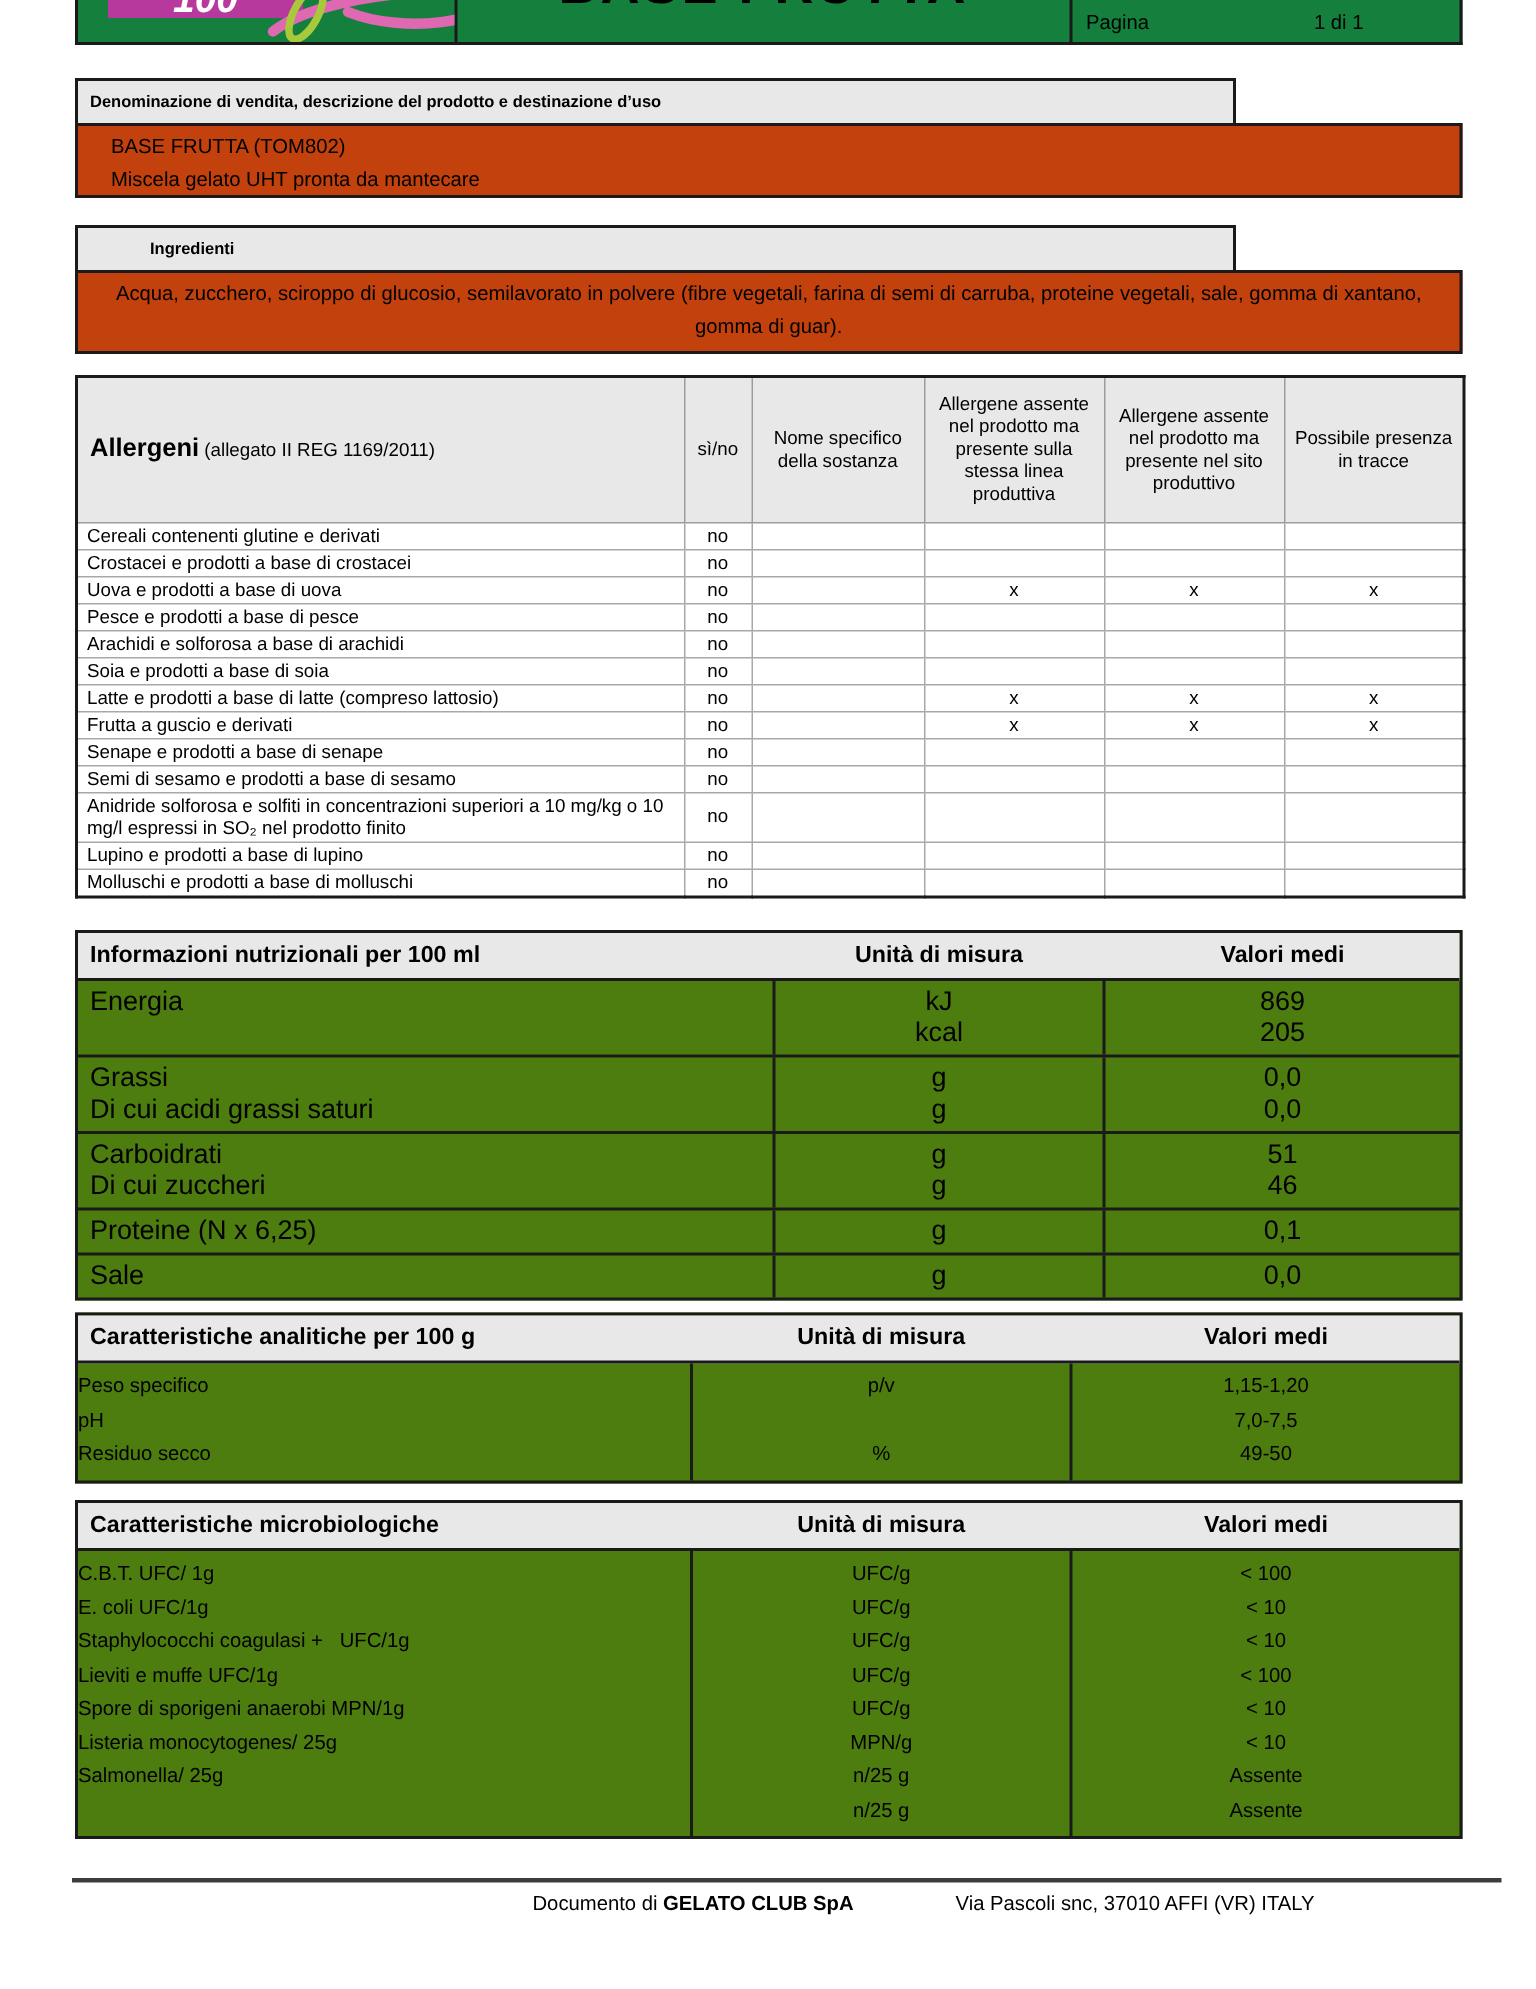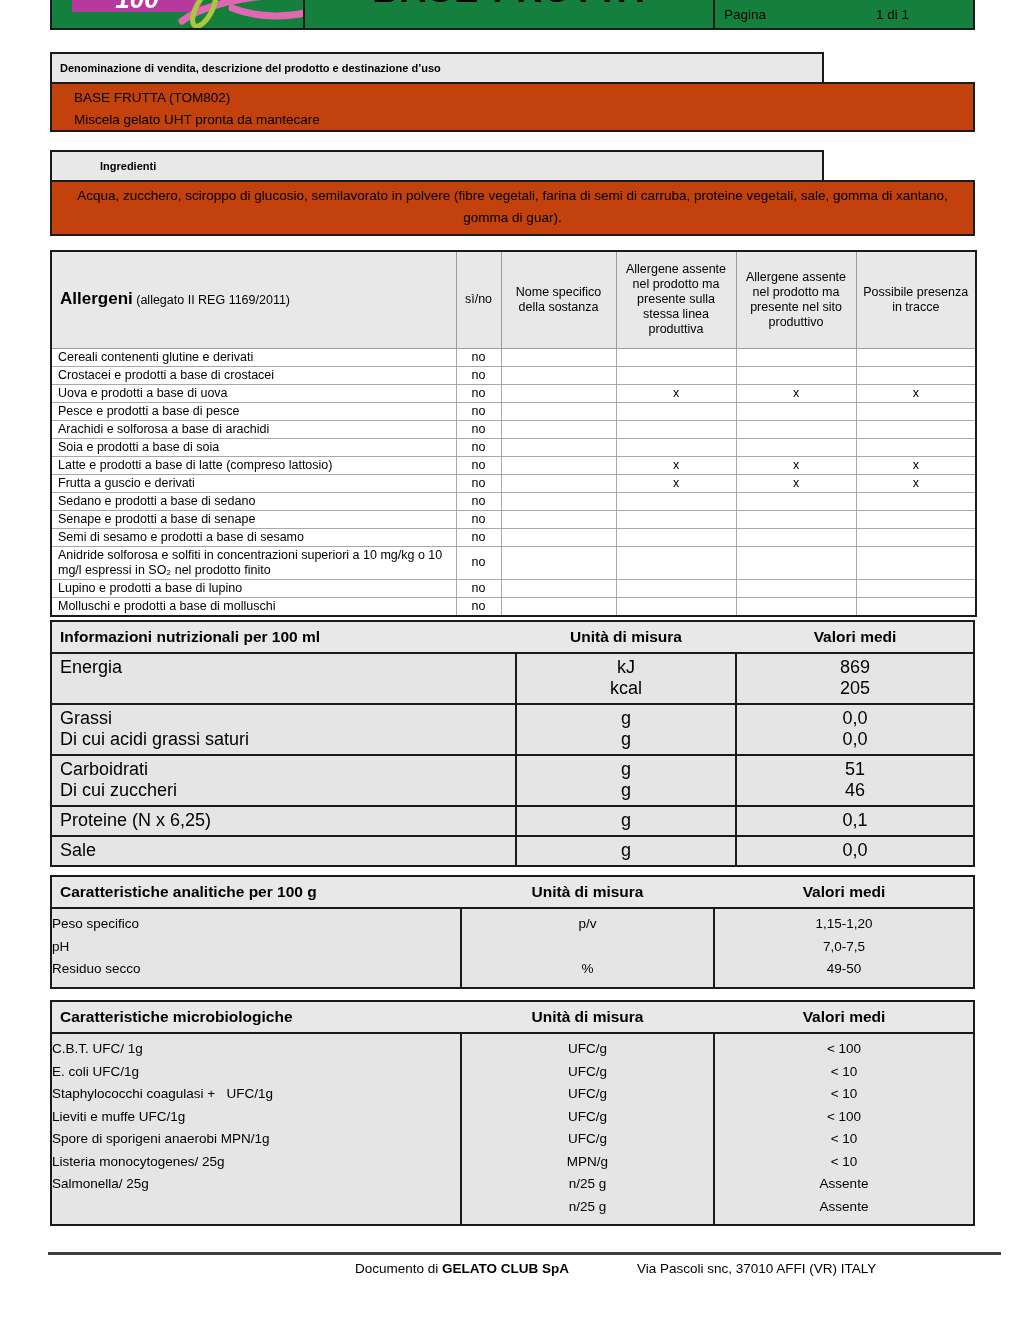--- a/index.html
+++ b/index.html
@@ -36,21 +36,21 @@
     line-height:15px; text-align:center; vertical-align:middle; padding:3px 4px; }
   .alg thead tr { height:97px; }
   .alg th.alg-first { text-align:left; padding-left:8px; }
   .alg-t { font-weight:bold; font-size:17px; }
   .alg-n { font-size:12.5px; }
   .alg td { border:1px solid #a8a8a8; font-size:12.5px; line-height:15px; padding:1px 6px;
     height:17px; vertical-align:middle; }
   .alg td.cen { text-align:center; }
 
   
-  .tbl { position:absolute; left:50px; width:925px; border:2px solid #1a1a1a; background:#e5e5e5; }
+  .tbl { position:absolute; left:50px; width:925px; border:2px solid #1a1a1a; background:#4d7c0f; }
   .tbl-head { display:flex; background:#e8e8e8; border-bottom:2px solid #1a1a1a;
     font-weight:bold; font-size:15.5px; height:32px; align-items:center; }
   
   .n1 { width:463px; padding-left:8px; }
   .n2 { width:222px; text-align:center; }
   .n3 { flex:1; text-align:center; }
   .grow { display:flex; border-bottom:2px solid #1a1a1a; }
   .grow.last { border-bottom:none; }
   .gc { padding:3px 0 4px; }
   .gc.n1 { padding-left:8px; }
@@ -199,28 +199,20 @@
 
         <tr>
           <td>Frutta a guscio e derivati</td>
           <td class="cen">no</td>
           <td class="cen"></td>
           <td class="cen">x</td>
           <td class="cen">x</td>
           <td class="cen">x</td>
         </tr>
 
-        <tr>
-          <td>Sedano e prodotti a base di sedano</td>
-          <td class="cen">no</td>
-          <td class="cen"></td>
-          <td class="cen"></td>
-          <td class="cen"></td>
-          <td class="cen"></td>
-        </tr>
 
         <tr>
           <td>Senape e prodotti a base di senape</td>
           <td class="cen">no</td>
           <td class="cen"></td>
           <td class="cen"></td>
           <td class="cen"></td>
           <td class="cen"></td>
         </tr>
 

